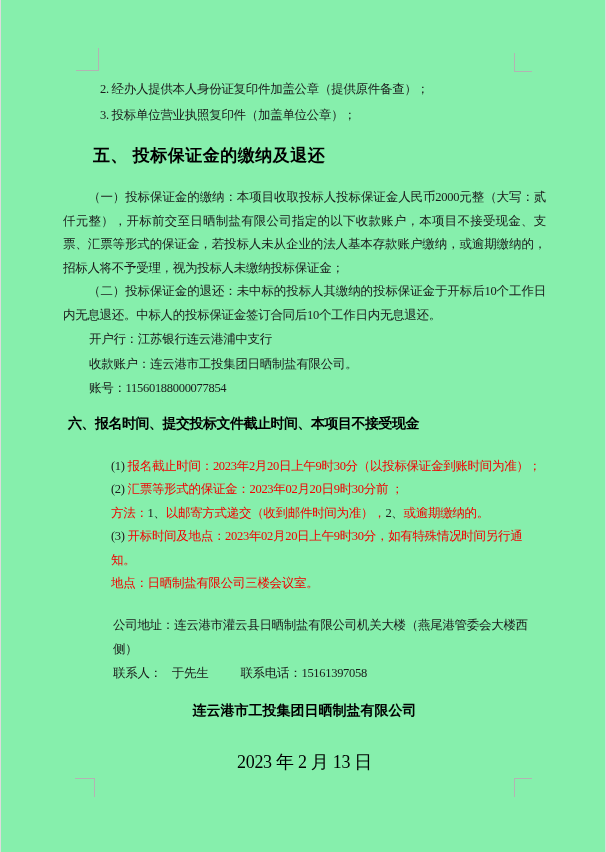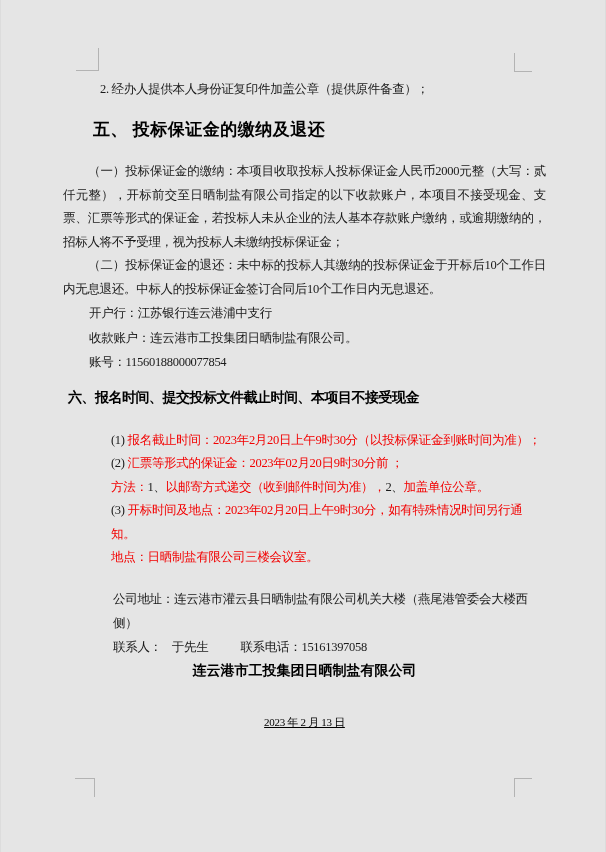--- a/index.html
+++ b/index.html
@@ -1,19 +1,19 @@
 <!DOCTYPE html>
 <html><head>
 <meta charset="utf-8">
 <style>
   html,body{margin:0;padding:0;background:#ffffff;}
   .page{
     position:relative;
     width:606px;height:852px;
-    background:#e5e5e5;
+    background:#86efac;
     border-left:1px solid #dcdcdc;
     border-right:1px solid #dcdcdc;
     box-sizing:border-box;
     overflow:hidden;
     font-family:"Liberation Serif","DejaVu Serif",serif;
     color:#1a1a1a;
   }
   
   .crop{position:absolute;}
   .crop.tl{left:75px;top:48px;width:22px;height:22px;border-right:1px solid #b3b3b3;border-bottom:1px solid #b3b3b3;}
@@ -31,51 +31,52 @@
   .li-num{margin-left:37px;line-height:26px;}
   .h5{font-size:17px;font-weight:bold;letter-spacing:0.5px;margin:13px 0 15px 30px;line-height:30px;color:#000;}
   .h6{font-size:14px;font-weight:bold;letter-spacing:-0.5px;margin:12px 0 20px 5px;line-height:22px;color:#000;}
   .para{text-align:justify;text-indent:25px;line-height:23.5px;}
   .acct{margin-left:26px;line-height:24.5px;}
   .notice{margin-left:48px;line-height:23.5px;}
   .addr{margin-left:50px;line-height:24px;margin-top:17px;}
   .contact{margin-left:50px;line-height:24px;}
   .contact .name{margin-left:10px;font-family:Liberation Serif, serif;}
   .contact .phone-label{margin-left:32px;}
-  .sig{ text-align:center;font-weight:bold;font-size:14px;letter-spacing:0;line-height:24px;color:#000;}
-  .date{text-align:center;font-size:11px;margin-top:27px;line-height:24px;color:#000;text-decoration:underline;}
+  .sig{ text-align:center;font-weight:bold;font-size:14px;letter-spacing:0;margin-top:14px;line-height:24px;color:#000;}
+  .date{text-align:center;font-size:18px;margin-top:27px;line-height:24px;color:#000;}
   .seg-red{color:#f20000;}
   .seg-black{color:#1a1a1a;}
 </style>
 </head>
 <body>
 
 <div class="page">
   <div class="crop tl"></div>
   <div class="crop tr"></div>
   <div class="crop bl"></div>
   <div class="crop br"></div>
 
   <div class="content">
     <div class="li-num">2. 经办人提供本人身份证复印件加盖公章（提供原件备查）；</div>
+    <div class="li-num">3. 投标单位营业执照复印件（加盖单位公章）；</div>
 
     <div class="h5">五、 投标保证金的缴纳及退还</div>
 
     <div class="para">（一）投标保证金的缴纳：本项目收取投标人投标保证金人民币2000元整（大写：贰仟元整），开标前交至日晒制盐有限公司指定的以下收款账户，本项目不接受现金、支票、汇票等形式的保证金，若投标人未从企业的法人基本存款账户缴纳，或逾期缴纳的，招标人将不予受理，视为投标人未缴纳投标保证金；</div>
     <div class="para">（二）投标保证金的退还：未中标的投标人其缴纳的投标保证金于开标后10个工作日内无息退还。中标人的投标保证金签订合同后10个工作日内无息退还。</div>
 
     <div class="acct">开户行：江苏银行连云港浦中支行</div>
     <div class="acct">收款账户：连云港市工投集团日晒制盐有限公司。</div>
     <div class="acct">账号：11560188000077854</div>
 
     <div class="h6">六、报名时间、提交投标文件截止时间、本项目不接受现金</div>
 
     <div class="notice"><span class="seg-black">(1) </span><span class="seg-red">报名截止时间：2023年2月20日上午9时30分（以投标保证金到账时间为准）；</span></div>
     <div class="notice"><span class="seg-black">(2) </span><span class="seg-red">汇票等形式的保证金：2023年02月20日9时30分前 ；</span></div>
-    <div class="notice"><span class="seg-red">方法：</span><span class="seg-black">1、</span><span class="seg-red">以邮寄方式递交（收到邮件时间为准），</span><span class="seg-black">2、</span><span class="seg-red">加盖单位公章。</span></div>
+    <div class="notice"><span class="seg-red">方法：</span><span class="seg-black">1、</span><span class="seg-red">以邮寄方式递交（收到邮件时间为准），</span><span class="seg-black">2、</span><span class="seg-red">或逾期缴纳的。</span></div>
     <div class="notice"><span class="seg-black">(3) </span><span class="seg-red">开标时间及地点：2023年02月20日上午9时30分，如有特殊情况时间另行通知。</span></div>
     <div class="notice"><span class="seg-red">地点：日晒制盐有限公司三楼会议室。</span></div>
 
     <div class="addr">公司地址：连云港市灌云县日晒制盐有限公司机关大楼（燕尾港管委会大楼西侧）</div>
 
     <div class="contact">
       <span>联系人：</span><span class="name">于先生</span><span class="phone-label">联系电话：</span><span>15161397058</span>
     </div>
 
     <div class="sig">连云港市工投集团日晒制盐有限公司</div>

